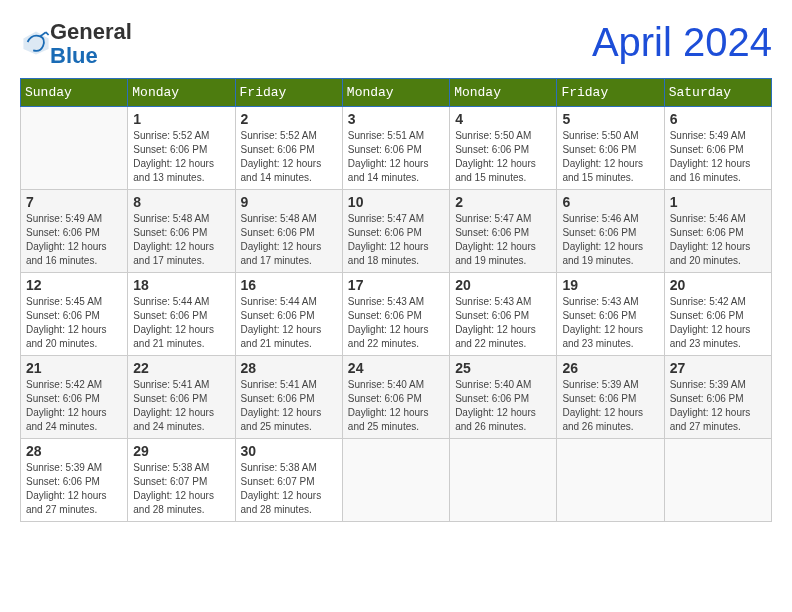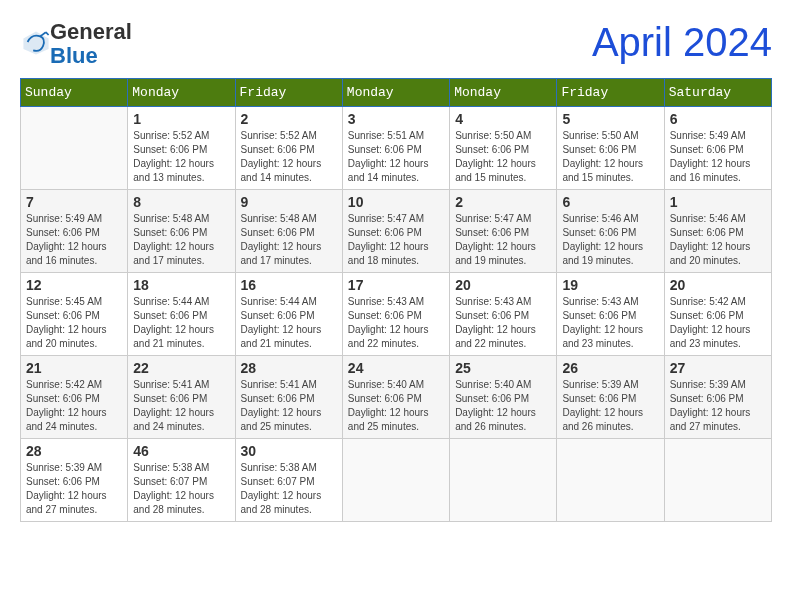--- a/index.html
+++ b/index.html
@@ -325,21 +325,21 @@
       </tr>
       <tr>
         <td>
           <span class="day-number">28</span>
           <div class="day-info" style="white-space: pre-line;">Sunrise: 5:39 AM
 Sunset: 6:06 PM
 Daylight: 12 hours
 and 27 minutes.</div>
         </td>
         <td>
-          <span class="day-number">46</span>
+          <span class="day-number">29</span>
           <div class="day-info" style="white-space: pre-line;">Sunrise: 5:38 AM
 Sunset: 6:07 PM
 Daylight: 12 hours
 and 28 minutes.</div>
         </td>
         <td>
           <span class="day-number">30</span>
           <div class="day-info" style="white-space: pre-line;">Sunrise: 5:38 AM
 Sunset: 6:07 PM
 Daylight: 12 hours

